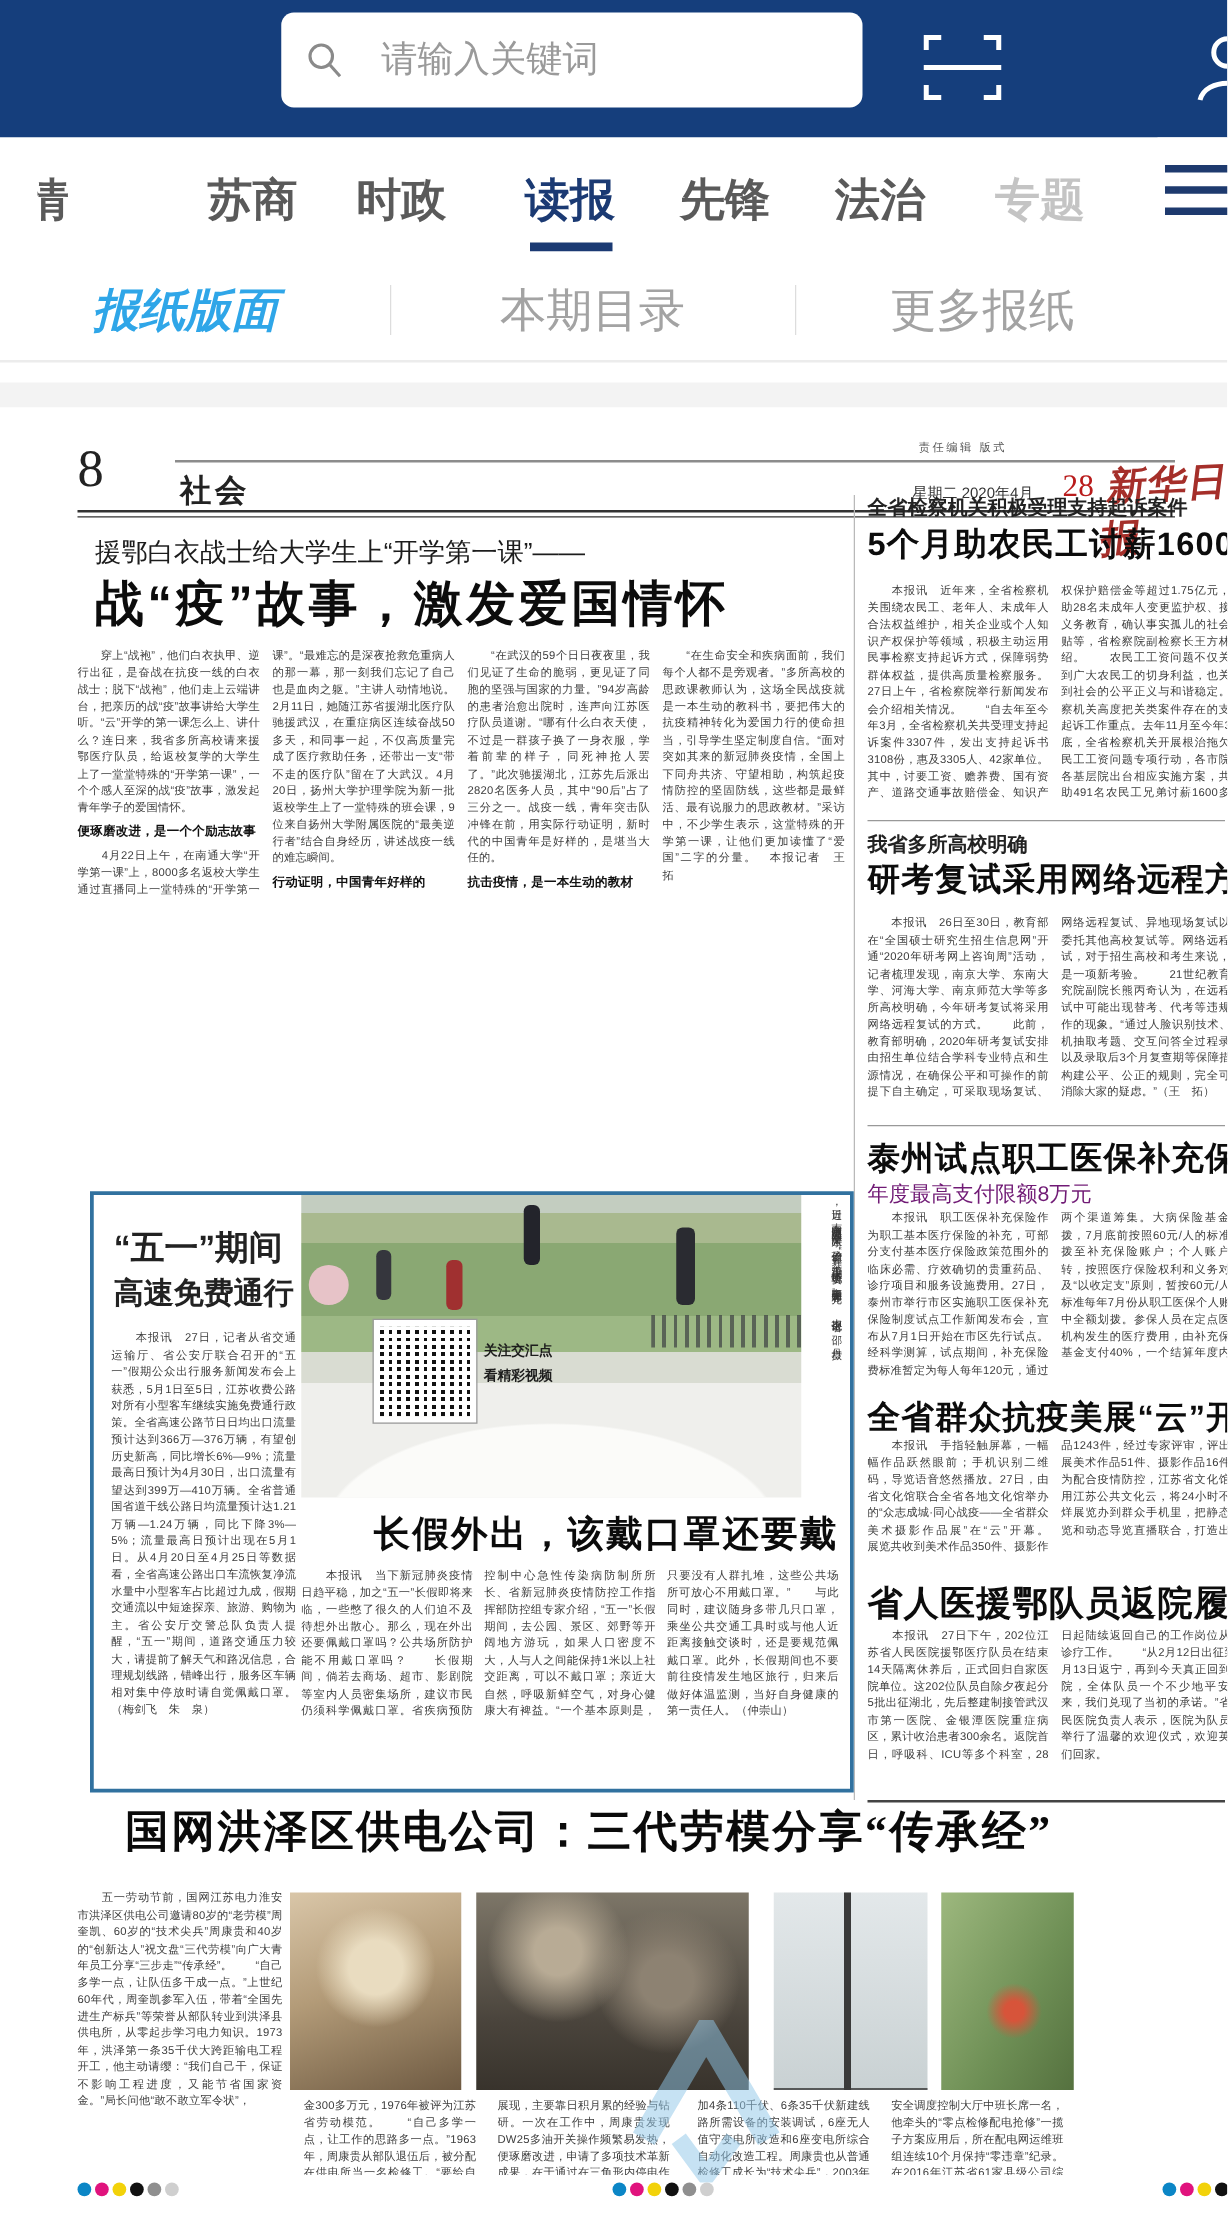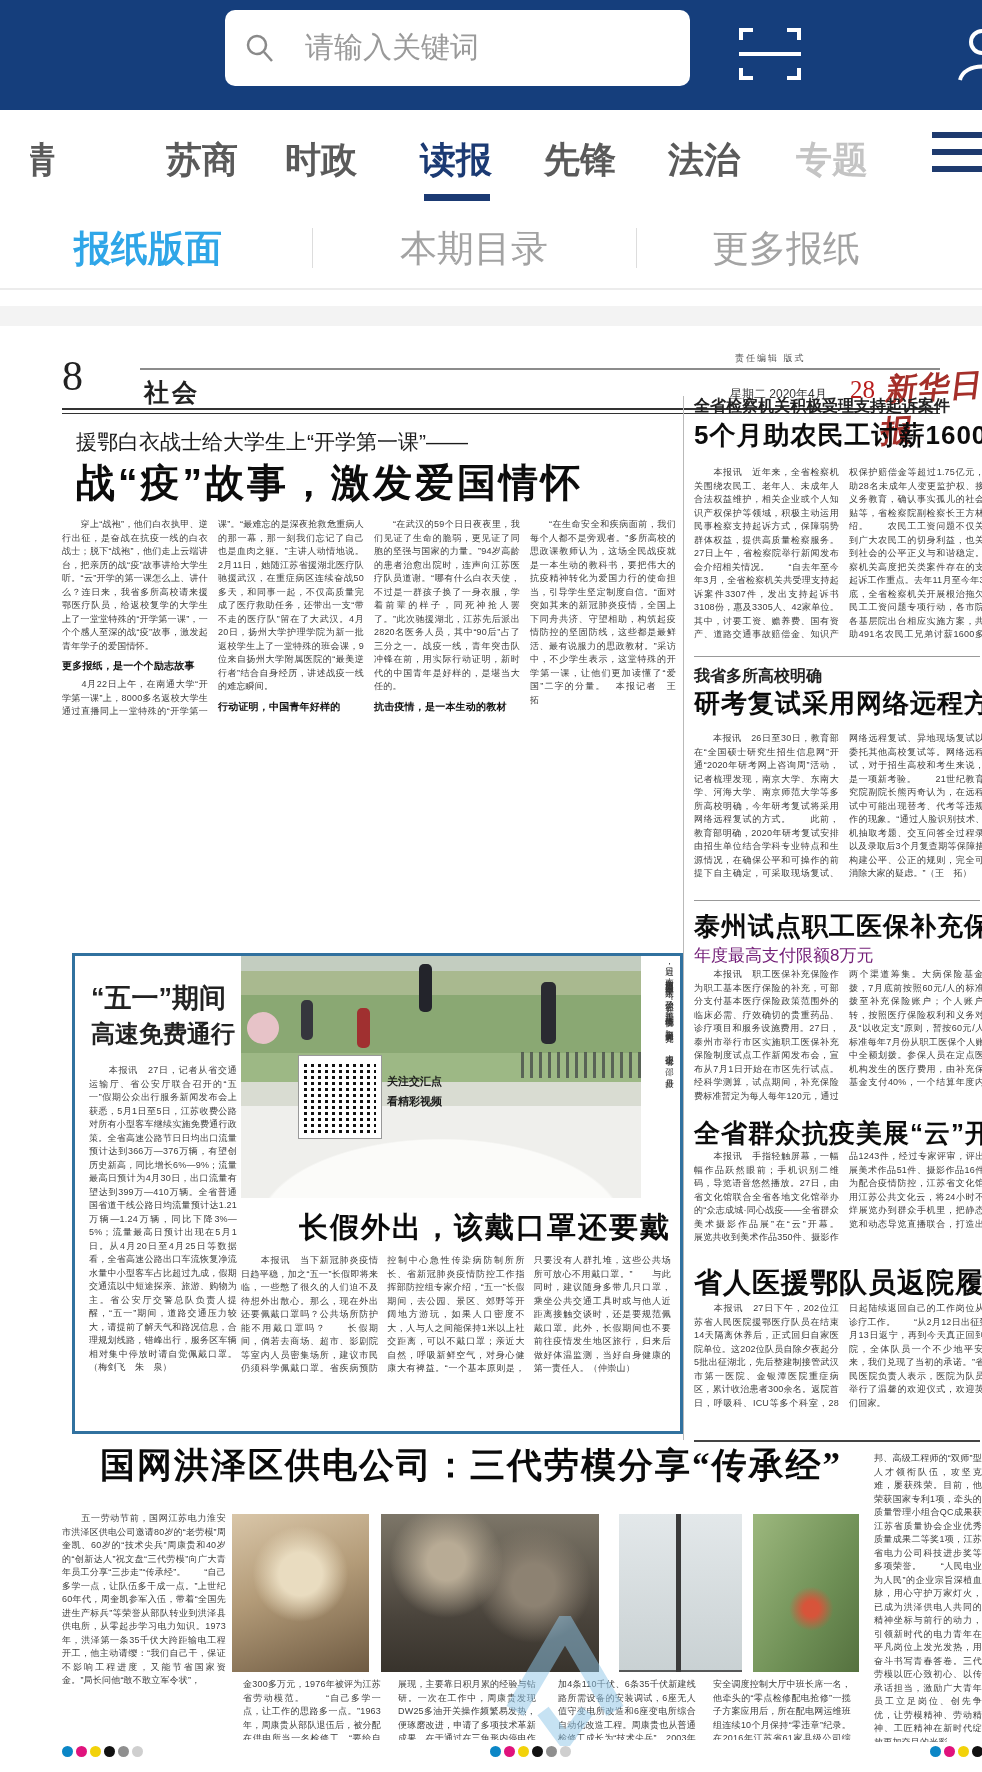--- a/index.html
+++ b/index.html
@@ -20,21 +20,21 @@
   .tab.first{left:30px;width:66px;overflow:hidden;}
   .tab.first span{display:inline-block;margin-left:-47px;}
   .tab.active{color:#1b3a73;}
   .tab.faded{color:#c4c4c4;}
   .underline{position:absolute;left:424px;top:84px;width:66px;height:7px;background:#1b3a73;}
   .menu{position:absolute;left:926px;top:0;width:56px;height:96px;background:#fff;padding-top:22px;box-sizing:border-box;}
   .menu i{display:block;width:70px;height:6px;background:#1e3a6e;margin:0 0 11px 6px;}
   
   .subnav{position:absolute;left:0;top:206px;width:982px;height:82px;background:#fff;border-bottom:2px solid #ececec;}
   .stab{position:absolute;top:18px;font-size:37px;color:#a3a3a3;white-space:nowrap;}
-  .stab.active{color:#2fa6e8;font-weight:bold;}
+  .stab.active{color:#2fa6e8;font-weight:bold;font-style:italic;}
   .sdiv{position:absolute;top:22px;width:1px;height:40px;background:#ddd;}
   .band{position:absolute;left:0;top:306px;width:982px;height:20px;background:#f3f3f3;}
   
   .paper{position:absolute;left:0;top:326px;width:982px;height:1446px;background:#fff;overflow:hidden;color:#222;}
   .pnum{position:absolute;left:62px;top:26px;font-family:"Liberation Serif",serif;font-size:42px;}
   .hline{position:absolute;left:140px;top:42px;width:800px;height:2px;background:#8c8c8c;}
   .section{position:absolute;left:144px;top:50px;font-size:25px;font-weight:bold;letter-spacing:3px;}
   .editor{position:absolute;left:735px;top:26px;font-size:9px;color:#555;letter-spacing:2px;}
   .dateline{position:absolute;left:730px;top:60px;font-size:12px;color:#333;}
   .day{position:absolute;left:850px;top:50px;font-family:"Liberation Serif",serif;font-size:25px;color:#b91c1c;}
@@ -142,21 +142,21 @@
     <div class="editor">责任编辑 版式</div>
     <div class="dateline">星期二 2020年4月</div>
     <div class="day">28</div>
     <div class="masthead">新华日报</div>
     <div class="dblrule"></div>
 
     <div class="kicker">援鄂白衣战士给大学生上“开学第一课”——</div>
     <div class="mainhead">战“疫”故事，激发爱国情怀</div>
     <div class="maincols tiny">
       <span>　　穿上“战袍”，他们白衣执甲、逆行出征，是奋战在抗疫一线的白衣战士；脱下“战袍”，他们走上云端讲台，把亲历的战“疫”故事讲给大学生听。“云”开学的第一课怎么上、讲什么？连日来，我省多所高校请来援鄂医疗队员，给返校复学的大学生上了一堂堂特殊的“开学第一课”，一个个感人至深的战“疫”故事，激发起青年学子的爱国情怀。</span>
-      <b class="sub">更多报纸，是一个个励志故事</b>
+      <b class="sub">便琢磨改进，是一个个励志故事</b>
       <span>　　4月22日上午，在南通大学“开学第一课”上，8000多名返校大学生通过直播同上一堂特殊的“开学第一课”。“最难忘的是深夜抢救危重病人的那一幕，那一刻我们忘记了自己也是血肉之躯。”主讲人动情地说。2月11日，她随江苏省援湖北医疗队驰援武汉，在重症病区连续奋战50多天，和同事一起，不仅高质量完成了医疗救助任务，还带出一支“带不走的医疗队”留在了大武汉。4月20日，扬州大学护理学院为新一批返校学生上了一堂特殊的班会课，9位来自扬州大学附属医院的“最美逆行者”结合自身经历，讲述战疫一线的难忘瞬间。</span>
       <b class="sub">行动证明，中国青年好样的</b>
       <span>　　“在武汉的59个日日夜夜里，我们见证了生命的脆弱，更见证了同胞的坚强与国家的力量。”94岁高龄的患者治愈出院时，连声向江苏医疗队员道谢。“哪有什么白衣天使，不过是一群孩子换了一身衣服，学着前辈的样子，同死神抢人罢了。”此次驰援湖北，江苏先后派出2820名医务人员，其中“90后”占了三分之一。战疫一线，青年突击队冲锋在前，用实际行动证明，新时代的中国青年是好样的，是堪当大任的。</span>
       <b class="sub">抗击疫情，是一本生动的教材</b>
       <span>　　“在生命安全和疾病面前，我们每个人都不是旁观者。”多所高校的思政课教师认为，这场全民战疫就是一本生动的教科书，要把伟大的抗疫精神转化为爱国力行的使命担当，引导学生坚定制度自信。“面对突如其来的新冠肺炎疫情，全国上下同舟共济、守望相助，构筑起疫情防控的坚固防线，这些都是最鲜活、最有说服力的思政教材。”采访中，不少学生表示，这堂特殊的开学第一课，让他们更加读懂了“爱国”二字的分量。　本报记者　王　拓</span>
     </div>
 
     <div class="vline"></div>
     <div class="rk" style="top:70px">全省检察机关积极受理支持起诉案件</div>
     <div class="rh" style="top:92px">5个月助农民工讨薪1600万</div>
@@ -171,21 +171,20 @@
     <div class="rh" style="top:583px">泰州试点职工医保补充保险</div>
     <div class="rsub" style="top:618px">年度最高支付限额8万元</div>
     <div class="rb tiny" style="top:642px;height:138px">　　本报讯　职工医保补充保险作为职工基本医疗保险的补充，可部分支付基本医疗保险政策范围外的临床必需、疗效确切的贵重药品、诊疗项目和服务设施费用。27日，泰州市举行市区实施职工医保补充保险制度试点工作新闻发布会，宣布从7月1日开始在市区先行试点。　　经科学测算，试点期间，补充保险费标准暂定为每人每年120元，通过两个渠道筹集。大病保险基金划拨，7月底前按照60元/人的标准划拨至补充保险账户；个人账户划转，按照医疗保险权利和义务对等及“以收定支”原则，暂按60元/人的标准每年7月份从职工医保个人账户中全额划拨。参保人员在定点医疗机构发生的医疗费用，由补充保险基金支付40%，一个结算年度内，最高支付限额为8万元。（赵晓勇　等）</div>
 
     <div class="rh" style="top:790px">全省群众抗疫美展“云”开幕</div>
     <div class="rb tiny" style="top:824px;height:100px">　　本报讯　手指轻触屏幕，一幅幅作品跃然眼前；手机识别二维码，导览语音悠然播放。27日，由省文化馆联合全省各地文化馆举办的“众志成城·同心战疫——全省群众美术摄影作品展”在“云”开幕。　　展览共收到美术作品350件、摄影作品1243件，经过专家评审，评出入展美术作品51件、摄影作品16件。为配合疫情防控，江苏省文化馆利用江苏公共文化云，将24小时不打烊展览办到群众手机里，把静态展览和动态导览直播联合，打造出一个集云展厅、云直播、云导览为一体的全新展览模式。（高利平）</div>
 
     <div class="rh" style="top:938px;font-size:28px">省人医援鄂队员返院履职</div>
     <div class="rb tiny" style="top:976px;height:130px">　　本报讯　27日下午，202位江苏省人民医院援鄂医疗队员在结束14天隔离休养后，正式回归自家医院单位。这202位队员自除夕夜起分5批出征湖北，先后整建制接管武汉市第一医院、金银潭医院重症病区，累计收治患者300余名。返院首日，呼吸科、ICU等多个科室，28日起陆续返回自己的工作岗位从事诊疗工作。　　“从2月12日出征到4月13日返宁，再到今天真正回到医院，全体队员一个不少地平安归来，我们兑现了当初的承诺。”省人民医院负责人表示，医院为队员们举行了温馨的欢迎仪式，欢迎英雄们回家。</div>
     <div class="rr" style="top:1114px;height:2px;background:#444"></div>
-    <div class="bcol tiny" style="left:874px;top:1126px;width:108px;height:290px">邦、高级工程师的“双师”型人才领衔队伍，攻坚克难，屡获殊荣。目前，他荣获国家专利1项，牵头的质量管理小组合QC成果获江苏省质量协会企业优秀质量成果二等奖1项，江苏省电力公司科技进步奖等多项荣誉。　　“人民电业为人民”的企业宗旨深植血脉，用心守护万家灯火，已成为洪泽供电人共同的精神坐标与前行的动力，引领新时代的电力青年在平凡岗位上发光发热，用奋斗书写青春答卷。三代劳模以匠心致初心、以传承话担当，激励广大青年员工立足岗位、创先争优，让劳模精神、劳动精神、工匠精神在新时代绽放更加夺目的光彩。</div>
 
     <div class="feature">
       <div class="ft1">“五一”期间</div>
       <div class="ft2">高速免费通行</div>
       <div class="fcol tiny">　　本报讯　27日，记者从省交通运输厅、省公安厅联合召开的“五一”假期公众出行服务新闻发布会上获悉，5月1日至5日，江苏收费公路对所有小型客车继续实施免费通行政策。全省高速公路节日日均出口流量预计达到366万—376万辆，有望创历史新高，同比增长6%—9%；流量最高日预计为4月30日，出口流量有望达到399万—410万辆。全省普通国省道干线公路日均流量预计达1.21万辆—1.24万辆，同比下降3%—5%；流量最高日预计出现在5月1日。从4月20日至4月25日等数据看，全省高速公路出口车流恢复净流水量中小型客车占比超过九成，假期交通流以中短途探亲、旅游、购物为主。省公安厅交警总队负责人提醒，“五一”期间，道路交通压力较大，请提前了解天气和路况信息，合理规划线路，错峰出行，服务区车辆相对集中停放时请自觉佩戴口罩。（梅剑飞　朱　泉）</div>
       <div class="fphoto">
         <div class="fence"></div>
         <span class="person" style="left:178px;top:8px;width:13px;height:48px;background:#23242b"></span>
         <span class="person" style="left:300px;top:26px;width:15px;height:62px;background:#2a2b31"></span>
         <span class="person" style="left:116px;top:52px;width:13px;height:40px;background:#a03030"></span>

